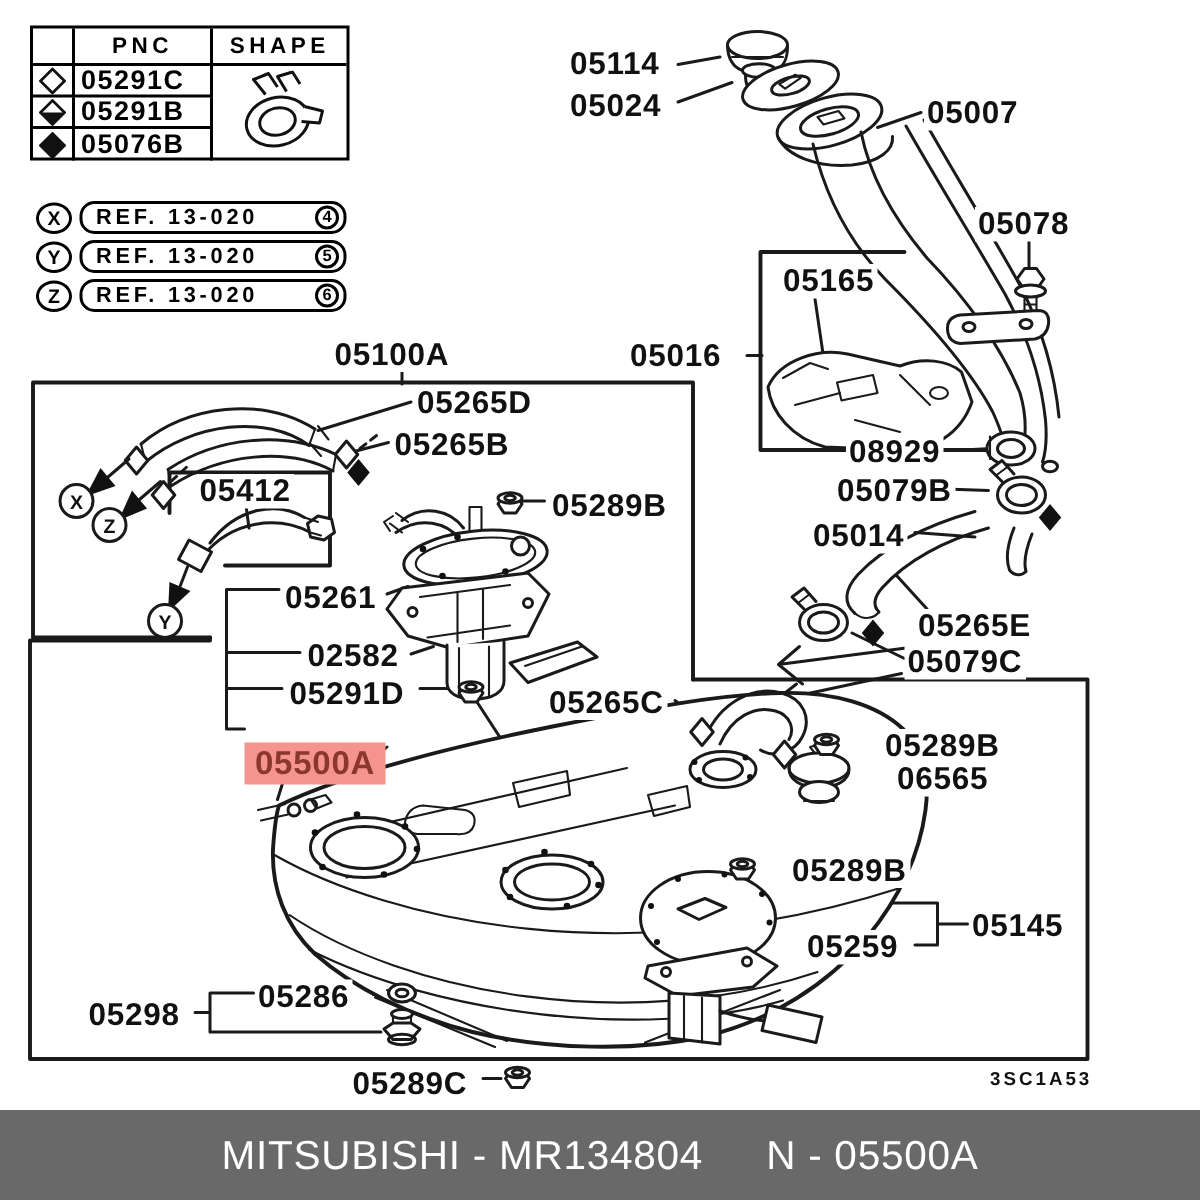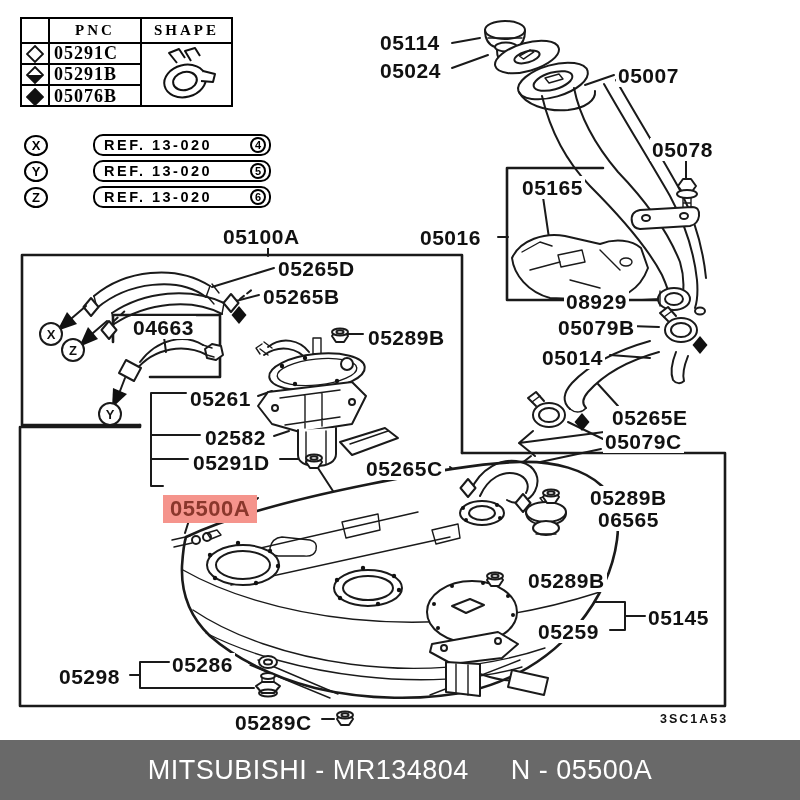--- a/index.html
+++ b/index.html
@@ -21,36 +21,36 @@
 
   
   .plabel { position:absolute; font-weight:bold; font-size:21px; line-height:1; letter-spacing:0.5px;
             color:#111; background:#fff; padding:1px 2px; white-space:nowrap; z-index:5; }
   .plabel.hl { background:var(--highlight_bg); color:var(--highlight_text); padding:3px 7px; font-size:22px;margin-top:24px; }
   .codelabel { position:absolute; font-weight:bold; font-size:12.5px; letter-spacing:2px; color:#111; z-index:5; }
 
   
   .ptable { position:absolute; left:20px; top:17px; width:213px; height:90px; border:2.5px solid #000;
             background:#fff; display:grid; grid-template-columns:28px 92px 1fr;
-            grid-template-rows:25px 21px 21px 1fr; z-index:6;font-family:Liberation Serif, serif; }
+            grid-template-rows:25px 21px 21px 1fr; z-index:6; }
   .ptable .cell { display:flex; align-items:center; }
   .ptable .br { border-right:2px solid #000; }
   .ptable .bb { border-bottom:2px solid #000; }
   .ptable .hdr { justify-content:center; font-weight:bold; font-size:15px; letter-spacing:3px; }
   .ptable .pnc { font-weight:bold; font-size:18px; letter-spacing:1px; padding-left:4px; }
   .ptable .sym { justify-content:center; }
   .ptable .shapecell { grid-column:3; grid-row:2 / span 3; justify-content:center; align-items:center; display:flex; }
 
   
   .refrow { position:absolute; left:24px; display:flex; align-items:center; z-index:6; }
   .refmarker { width:24px; height:21px; border:2px solid #000; border-radius:50%;
                display:flex; align-items:center; justify-content:center;
                font-weight:bold; font-size:13px; margin-right:5px; background:#fff; }
   .refpill { position:relative; width:178px; height:22px; border:2px solid #000; border-radius:10px;
-             display:flex; align-items:center; background:#fff;margin-left:40px; }
+             display:flex; align-items:center; background:#fff; }
   .reftext { font-weight:bold; font-size:14.5px; letter-spacing:2.5px; padding-left:9px; }
   .refnum { position:absolute; right:3px; top:1px; width:16px; height:16px; border:2px solid #000;
             border-radius:50%; display:flex; align-items:center; justify-content:center;
             font-weight:bold; font-size:11px; }
 
   
   .footer { position:absolute; left:0; top:740px; width:800px; height:60px; background:var(--footer_bg);
             display:flex; align-items:center; justify-content:center; gap:42px;
             color:var(--footer_text); font-size:27px; letter-spacing:0.5px; z-index:7; }
 </style>
@@ -416,21 +416,21 @@
   <div class="plabel" style="left:418px;top:226px">05016</div>
   <div class="plabel" style="left:520px;top:176px">05165</div>
   <div class="plabel" style="left:564px;top:290px">08929</div>
   <div class="plabel" style="left:556px;top:316px">05079B</div>
   <div class="plabel" style="left:540px;top:346px">05014</div>
   <div class="plabel" style="left:610px;top:406px">05265E</div>
   <div class="plabel" style="left:603px;top:430px">05079C</div>
   <div class="plabel" style="left:221px;top:225px">05100A</div>
   <div class="plabel" style="left:276px;top:257px">05265D</div>
   <div class="plabel" style="left:261px;top:285px">05265B</div>
-  <div class="plabel" style="left:131px;top:316px">04663</div>
+  <div class="plabel" style="left:131px;top:316px">05412</div>
   <div class="plabel" style="left:366px;top:326px">05289B</div>
   <div class="plabel" style="left:188px;top:387px">05261</div>
   <div class="plabel" style="left:203px;top:426px">02582</div>
   <div class="plabel" style="left:191px;top:451px">05291D</div>
   <div class="plabel hl" style="left:163px;top:471px">05500A</div>
   <div class="plabel" style="left:364px;top:457px">05265C</div>
   <div class="plabel" style="left:588px;top:486px">05289B</div>
   <div class="plabel" style="left:596px;top:508px">06565</div>
   <div class="plabel" style="left:526px;top:569px">05289B</div>
   <div class="plabel" style="left:646px;top:606px">05145</div>

